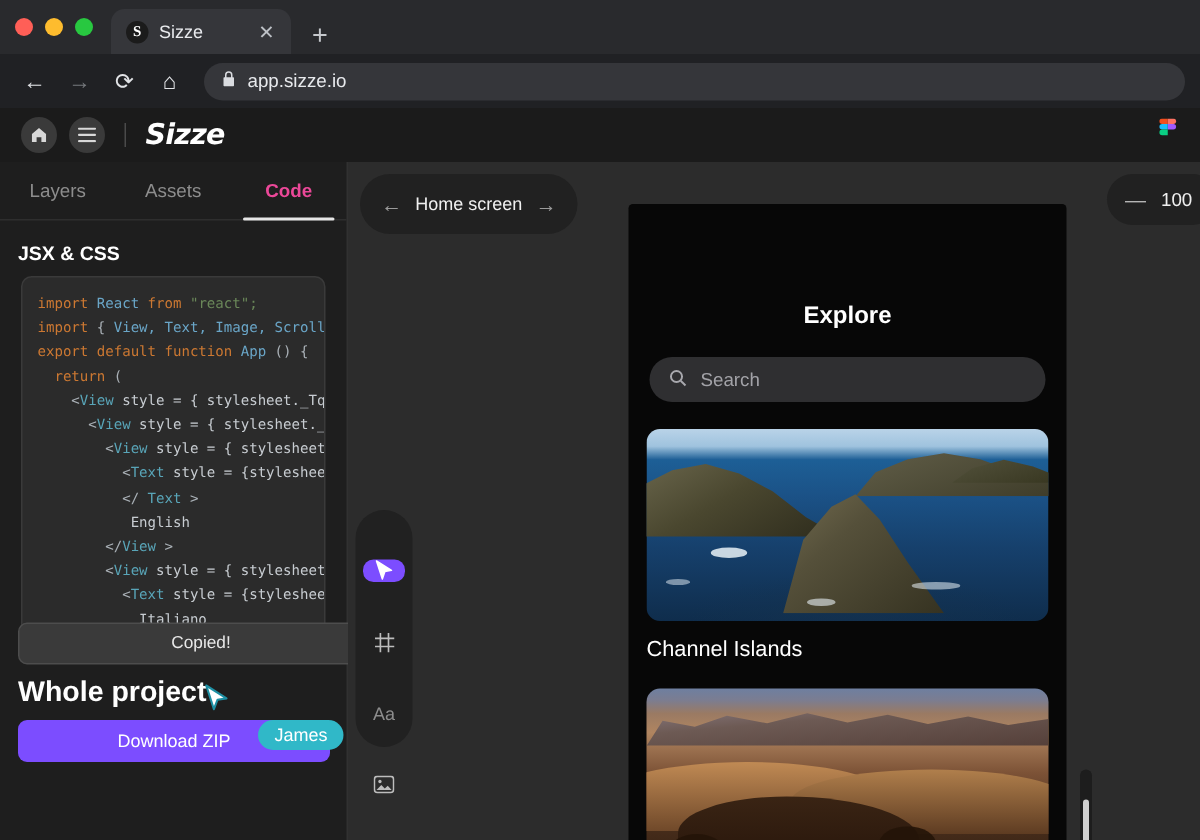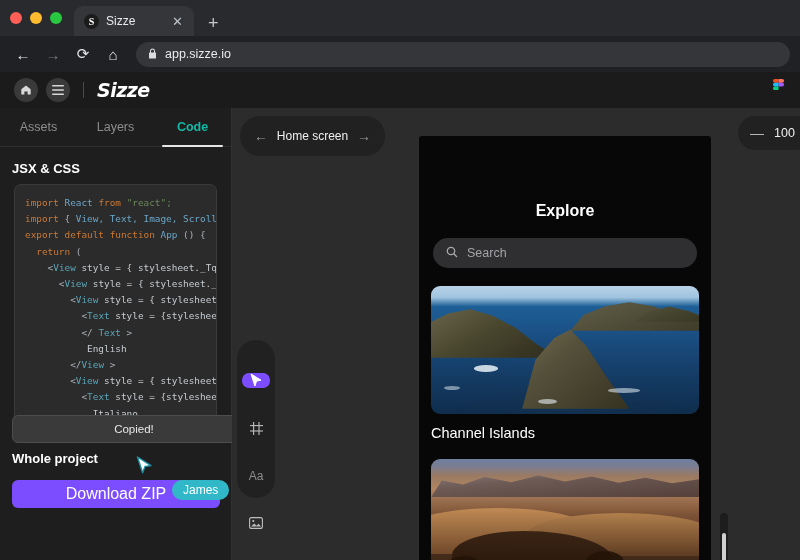--- a/index.html
+++ b/index.html
@@ -80,21 +80,21 @@
   
   .panel {
     position: absolute; top: 36px; left: 0; width: 232px; height: 452px;
     background: #1e1e1e; border-right: 1px solid #313131;
   }
   .tabs { height: 39px; display: flex; align-items: stretch; border-bottom: 1px solid #2e2e2e; }
   .ptab {
     flex: 1; display: flex; align-items: center; justify-content: center;
     color: #8d8d8d; font-size: 12.5px; position: relative;
   }
-  .ptab.active { color: #14b8a6; font-weight: bold; }
+  .ptab.active { color: #ec4899; font-weight: bold; }
   .ptab.active::after {
     content: ""; position: absolute; left: 10%; right: 10%; bottom: -1px;
     height: 2px; background: #e6e6e6; border-radius: 2px;
   }
   .panel-title { color: #fff; font-size: 13px; font-weight: bold; padding: 14px 14px 8px 12px; }
 
   .codebox {
     margin: 0 14px; height: 245px; background: #2b2b2b;
     border: 1px solid #3a3a3a; border-radius: 7px;
     padding: 10px 0 10px 10px; overflow: hidden;
@@ -111,25 +111,25 @@
   .k-punc { color: #a9b0b6; }
 
   .copybtn {
     position: absolute; left: 12px; top: 307px; width: 244px; height: 28px;
     background: #3a3a3a; border: 1px solid #4d4d4d; border-radius: 6px;
     color: #e8e8e8; font-size: 11.5px;
     display: flex; align-items: center; justify-content: center;
   }
   .whole {
     position: absolute; left: 12px; top: 343px;
-    color: #fff; font-size: 13px; font-weight: bold;
+    color: #fff; font-size: 19px; font-weight: bold;
   }
   .dlbtn {
     position: absolute; left: 12px; top: 372px; width: 208px; height: 28px;
-    background: #7c4dff; border-radius: 6px; color: #fff; font-size: 16px;
+    background: #7c4dff; border-radius: 6px; color: #fff; font-size: 12px;
     display: flex; align-items: center; justify-content: center;
   }
 
   
   .cursor-wrap { position: absolute; left: 136px; top: 384px; z-index: 40; }
   .cursor-arrow { width: 18px; height: 22px; display: block; }
   .cursor-label {
     position: absolute; left: 36px; top: 24px;
     background: #30b8c8; color: #fff; font-size: 12px;
     padding: 3px 11px; border-radius: 11px; white-space: nowrap;
@@ -314,24 +314,24 @@
           <path d="M7.5 3.7h3.7a1.85 1.85 0 010 3.7H7.5z" fill="#a259ff"></path>
           <path d="M3.8 3.7h3.7v3.7H3.8a1.85 1.85 0 010-3.7z" fill="#1abcfe"></path>
           <path d="M3.8 7.4h3.7v3.7H3.8a1.85 1.85 0 010-3.7z" fill="#0acf83"></path>
         </svg>
       </span>
     </div>
 
     <div class="panel">
       <div class="tabs">
         <div class="ptab">
-            <span>Assets</span>
+            <span>Layers</span>
           </div>
         <div class="ptab">
-            <span>Layers</span>
+            <span>Assets</span>
           </div>
         <div class="ptab active">
             <span>Code</span>
           </div>
       </div>
 
       <div class="panel-title">JSX &amp; CSS</div>
 
       <div class="codebox" id="codebox">
           <div class="codeline"><span class="k-import">import </span><span class="k-name">React</span><span class="k-import"> from </span><span class="k-str">"react";</span></div>

